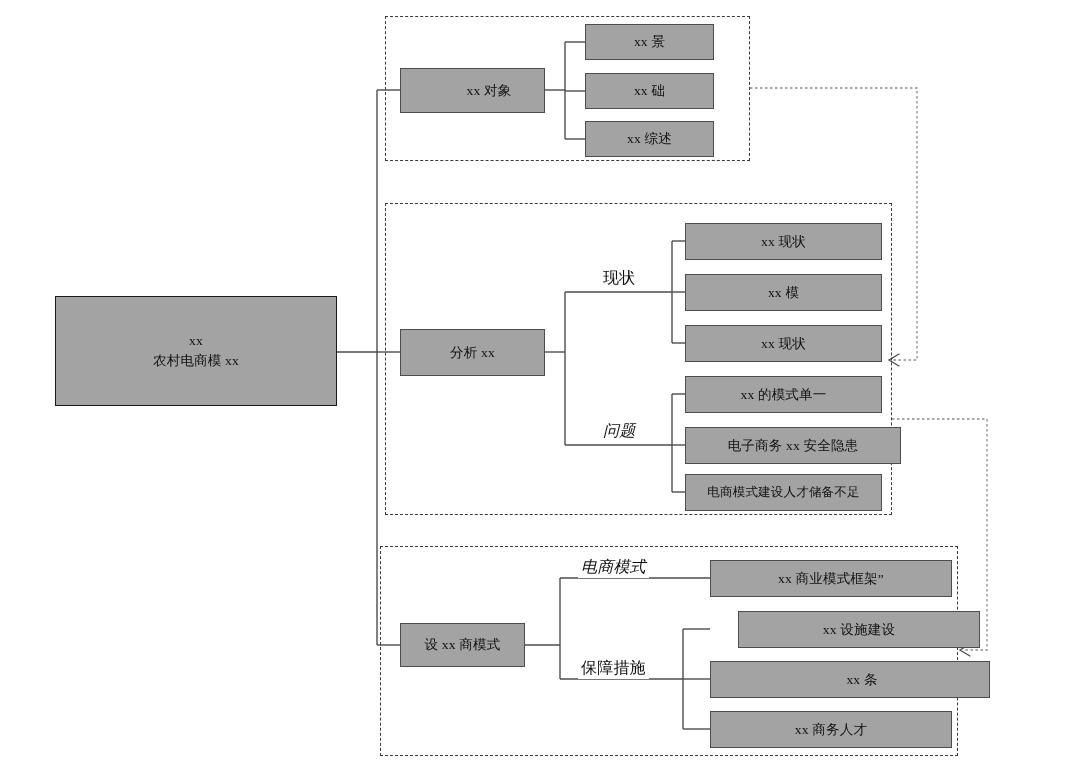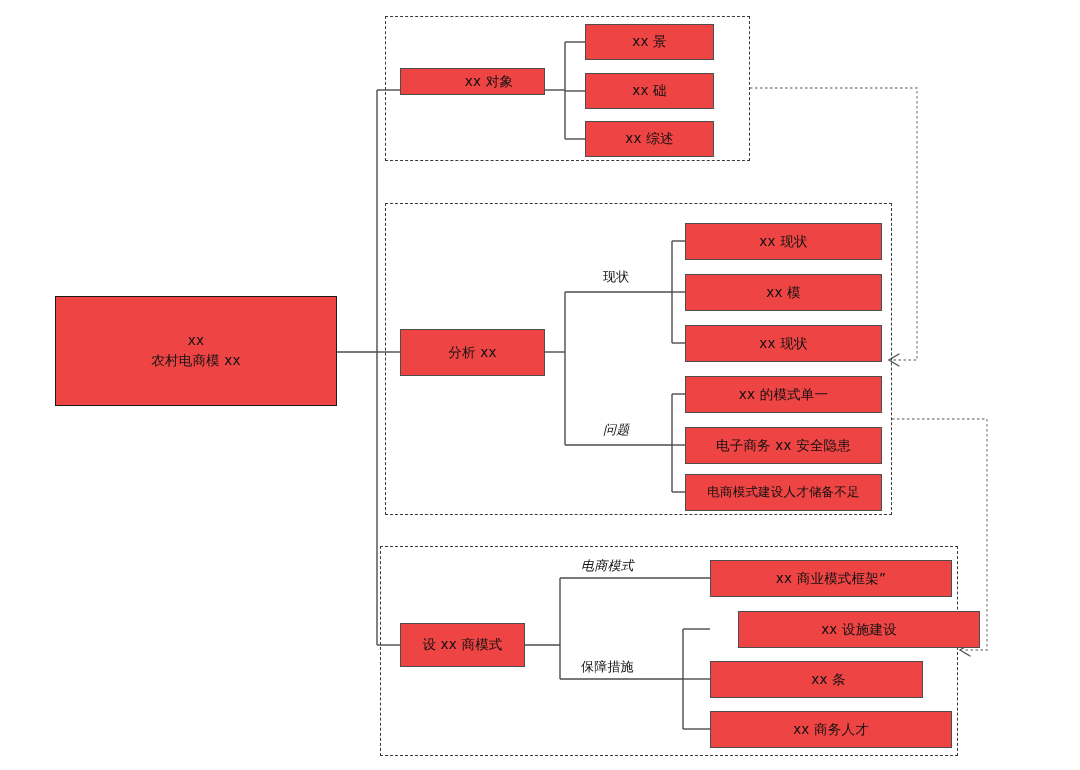--- a/index.html
+++ b/index.html
@@ -22,48 +22,49 @@
     left: 0;
     top: 0;
     width: 1080px;
     height: 770px;
     pointer-events: none;
   }
   .node {
     position: absolute;
     box-sizing: border-box;
     border: 1.3px solid #4d4d4d;
-    background: #ef4444;
+    background: #a3a3a3;
     display: flex;
     align-items: center;
     justify-content: center;
     text-align: center;
     color: #111111;
     font-size: 13.5px;
     line-height: 1.45;
     letter-spacing: 0.2px;
     z-index: 3;
+    font-family: Liberation Serif, serif;
   }
   .node.root {
     border-color: #1a1a1a;
     border-width: 1.4px;
     font-size: 13.5px;
     white-space: pre-line;
   }
   .group-box {
     position: absolute;
     box-sizing: border-box;
     border: 1.4px dashed #3a3a3a;
     background: transparent;
     z-index: 1;
   }
   .edge-label {
     position: absolute;
     color: #111111;
-    font-size: 13px;
+    font-size: 16px;
     letter-spacing: 0.2px;
     white-space: nowrap;
     background: #ffffff;
     padding: 0 3px;
     z-index: 4;
   }
 </style>
 </head>
 <body>
 
@@ -128,36 +129,36 @@
     </g>
   </svg>
 
   <div class="group-box" style="left:385px; top:16px; width:365px; height:145px;"></div>
   <div class="group-box" style="left:385px; top:203px; width:507px; height:312px;"></div>
   <div class="group-box" style="left:380px; top:546px; width:578px; height:210px;"></div>
 
   <div class="node root" style="left:55px; top:296px; width:282px; height:110px;">xx
 农村电商模 xx</div>
 
-  <div class="node" style="left:400px; top:68px; width:145px; height:27px;padding-left:33px;">xx 对象</div>
+  <div class="node" style="left:400px; top:68px; width:145px; height:45px;padding-left:33px;">xx 对象</div>
   <div class="node" style="left:585px; top:24px; width:129px; height:36px;">xx 景</div>
   <div class="node" style="left:585px; top:73px; width:129px; height:36px;">xx 础</div>
   <div class="node" style="left:585px; top:121px; width:129px; height:36px;">xx 综述</div>
 
   <div class="node" style="left:400px; top:329px; width:145px; height:47px;">分析 xx</div>
   <div class="edge-label" style="left:600px; top:268px;">现状</div>
   <div class="edge-label" style="left:600px; top:421px;font-style:italic;">问题</div>
   <div class="node" style="left:685px; top:223px; width:197px; height:37px;">xx 现状</div>
   <div class="node" style="left:685px; top:274px; width:197px; height:37px;">xx 模</div>
   <div class="node" style="left:685px; top:325px; width:197px; height:37px;">xx 现状</div>
   <div class="node" style="left:685px; top:376px; width:197px; height:37px;">xx 的模式单一</div>
-  <div class="node" style="left:685px; top:427px; width:197px; height:37px;">电子商务 xx 安全隐患</div>
+  <div class="node" style="left:685px; top:427px; width:216px; height:37px;">电子商务 xx 安全隐患</div>
   <div class="node" style="left:685px; top:474px; width:197px; height:37px; font-size:12.5px;">电商模式建设人才储备不足</div>
 
   <div class="node" style="left:400px; top:623px; width:125px; height:44px;">设 xx 商模式</div>
   <div class="edge-label" style="left:578px; top:557px;font-style:italic;">电商模式</div>
   <div class="edge-label" style="left:578px; top:658px;">保障措施</div>
   <div class="node" style="left:710px; top:560px; width:242px; height:37px;">xx 商业模式框架”</div>
   <div class="node" style="left:710px; top:611px; width:242px; height:37px;margin-left:28px;">xx 设施建设</div>
-  <div class="node" style="left:710px; top:661px; width:213px; height:37px;padding-left:24px;">xx 条</div>
+  <div class="node" style="left:710px; top:661px; width:280px; height:37px;padding-left:24px;">xx 条</div>
   <div class="node" style="left:710px; top:711px; width:242px; height:37px;">xx 商务人才</div>
 
 </div>
 
 </body></html>

